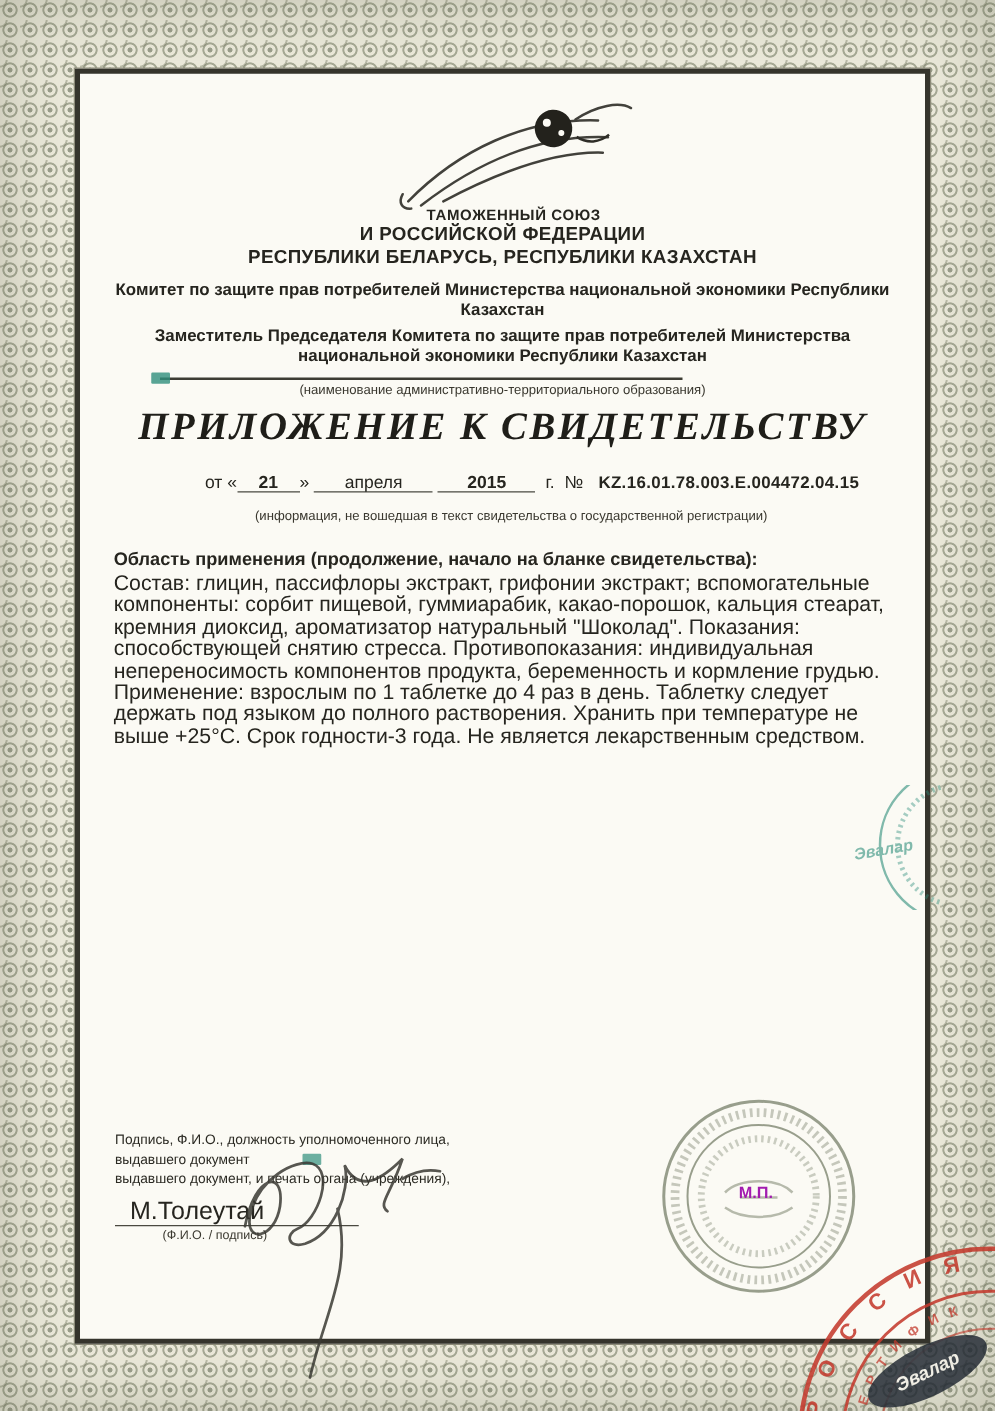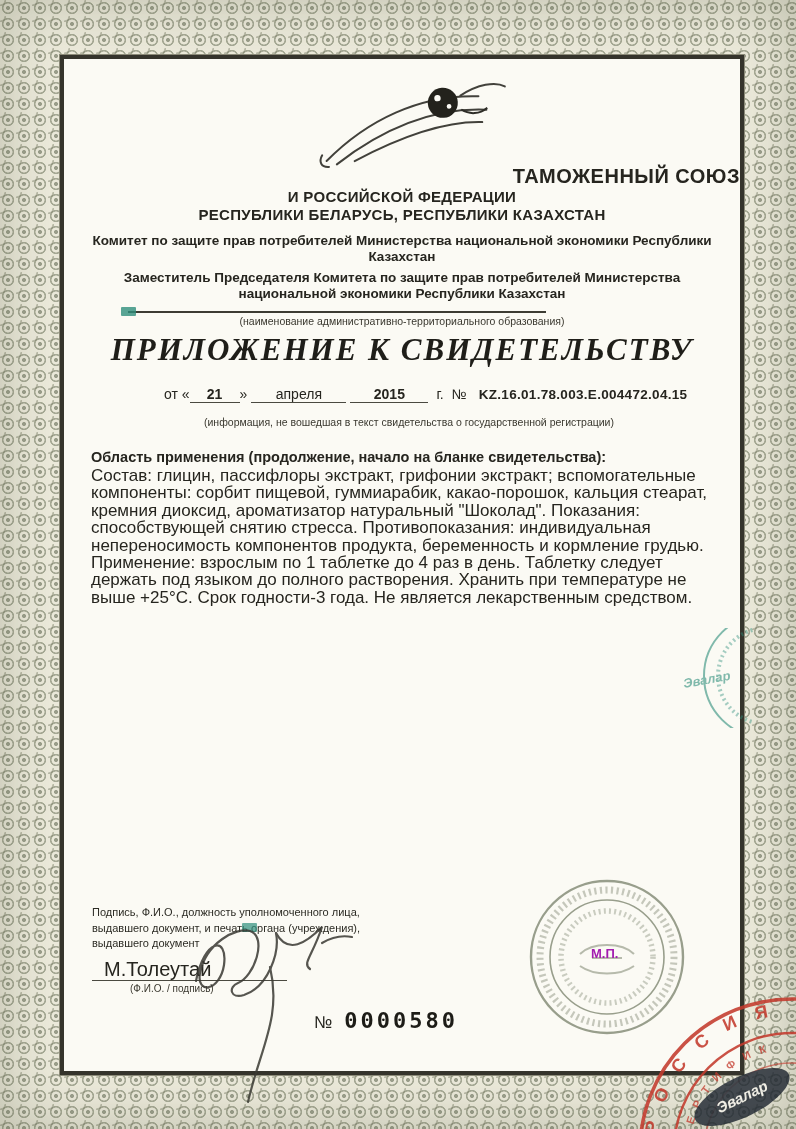--- a/index.html
+++ b/index.html
@@ -18,21 +18,21 @@
     background-size:16px 16px,16px 16px,16px 16px;
     box-shadow:inset 0 0 60px rgba(90,95,70,.35);
   }
   
   .page{
     position:absolute;left:60px;top:55px;width:676px;height:1012px;
     background:#fbfaf4;border:4px solid #35342c;
     box-shadow:0 0 0 1px #8b8a78;
   }
   .emblem{display:block;margin:20px auto 0 auto;transform:translateX(10px) rotate(-4deg);}
-  .union-title{text-align:right;font-weight:bold;font-size:20px;letter-spacing:.5px;margin-top:2px;margin-left:18px;}
+  .union-title{text-align:center;font-weight:bold;font-size:12px;letter-spacing:.5px;margin-top:2px;margin-left:18px;}
   .union-line{text-align:center;font-weight:bold;font-size:15px;letter-spacing:.3px;line-height:18px;}
   .committee{width:620px;margin:9px auto 0 auto;text-align:center;font-weight:bold;font-size:13.5px;line-height:16px;}
   .committee.deputy{width:646px;margin-top:5px;}
   .rule{position:relative;margin:9px 0 0 64px;width:418px;border-top:2px solid #3d3c33;height:0;}
   .tick{position:absolute;width:15px;height:9px;background:#2f8f7c;opacity:.8;border-radius:1px;}
   .rule .tick{left:-7px;top:-6px;}
   .territory-caption{text-align:center;font-size:10.5px;color:#3a382f;margin-top:2px;}
   .doc-title{
     text-align:center;margin-top:5px;
     font-family:"Liberation Serif",serif;font-style:italic;font-weight:bold;
@@ -113,22 +113,22 @@
       <span>от «</span><span class="u day">21</span><span>»</span><span class="u month">апреля</span><span class="u year">2015</span><span class="suffix">г.</span><span class="numlabel">№</span><span class="regnum">KZ.16.01.78.003.E.004472.04.15</span>
     </div>
 
     <div class="info-caption">(информация, не вошедшая в текст свидетельства о государственной регистрации)</div>
 
     <p class="body-heading">Область применения (продолжение, начало на бланке свидетельства):</p>
     <p class="body-text">Состав: глицин, пассифлоры экстракт, грифонии экстракт; вспомогательные компоненты: сорбит пищевой, гуммиарабик, какао-порошок, кальция стеарат, кремния диоксид, ароматизатор натуральный "Шоколад". Показания: способствующей снятию стресса. Противопоказания: индивидуальная непереносимость компонентов продукта, беременность и кормление грудью. Применение: взрослым по 1 таблетке до 4 раз в день. Таблетку следует держать под языком до полного растворения. Хранить при температуре не выше +25°С. Срок годности-3 года. Не является лекарственным средством.</p>
 
     <div class="sig-captions">
       <div>Подпись, Ф.И.О., должность уполномоченного лица,</div>
+      <div>выдавшего документ</div>
       <div>выдавшего документ, и печать органа (учреждения),</div>
-      <div>выдавшего документ</div>
       <span class="tick tick2" style="position:absolute;"></span>
     </div>
 
     <div class="sig-name">М.Толеутай</div>
     <div class="sig-line"></div>
     <div class="sig-name-caption">(Ф.И.О. / подпись)</div>
 
     <svg class="signature" width="190" height="210" viewBox="0 0 190 210">
       <g fill="none" stroke="#3a3933" stroke-width="2.2" stroke-linecap="round" opacity=".85">
         <path d="M14,84 C22,42 46,38 42,68 C38,94 14,98 18,76 C24,46 54,30 68,34 C86,40 72,80 56,86 C46,90 48,102 62,98 C86,90 98,56 94,36"></path>
@@ -142,23 +142,20 @@
       <g stroke="#78806a" fill="none">
         <circle cx="85" cy="85" r="76" stroke-width="2.4"></circle>
         <circle cx="85" cy="85" r="57" stroke-width="1.6"></circle>
         <circle cx="85" cy="85" r="67" stroke-width="7" stroke-dasharray="2.2 3.4" opacity=".55"></circle>
         <circle cx="85" cy="85" r="46" stroke-width="5.5" stroke-dasharray="2 3.2" opacity=".5"></circle>
         <path d="M58,82 C70,70 100,70 112,82 M58,94 C72,104 98,104 112,94 M70,86 h30" stroke-width="2" opacity=".7"></path>
       </g>
     </svg>
     <div class="mp">М.П.</div>
 
-    <div class="doc-number">
-      <span class="no-sign">№</span><span class="no-value">0000580</span>
-    </div>
   </div>
 
   <svg class="side-stamp" width="80" height="100" viewBox="0 0 80 100">
     <g stroke="#2f8f7c" fill="none">
       <circle cx="92" cy="48" r="62" stroke-width="2"></circle>
       <circle cx="92" cy="48" r="48" stroke-width="4" stroke-dasharray="2 3" opacity=".7"></circle>
     </g>
     <text x="10" y="60" font-size="13" fill="#2f8f7c" font-style="italic" font-weight="bold" transform="rotate(-10 10 60)">Эвалар</text>
   </svg>
 

